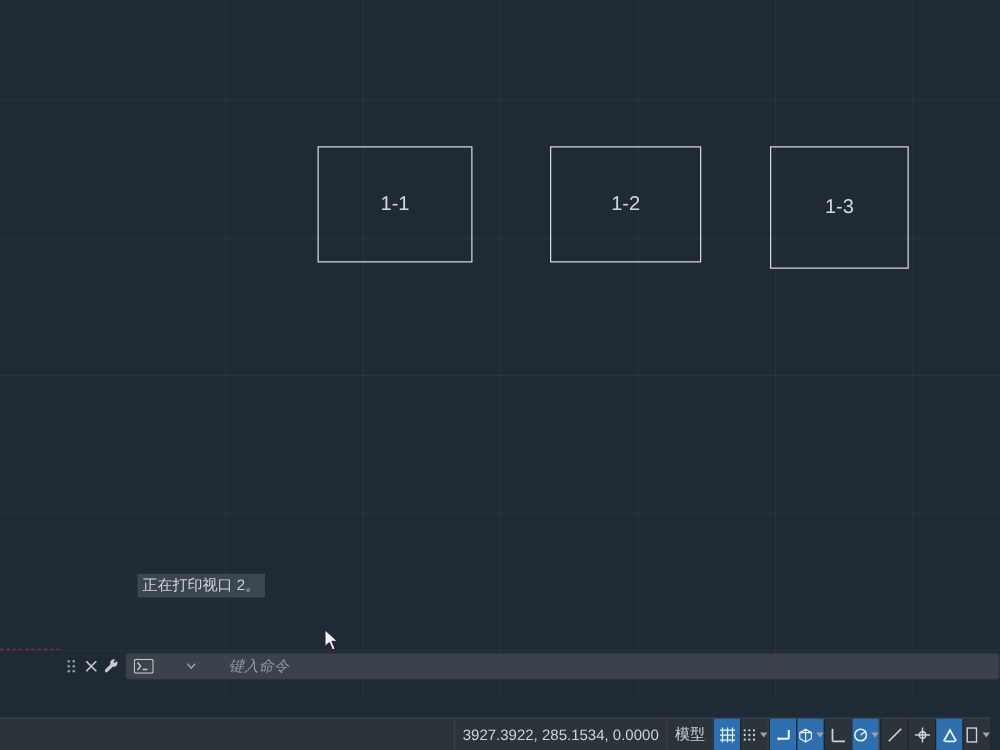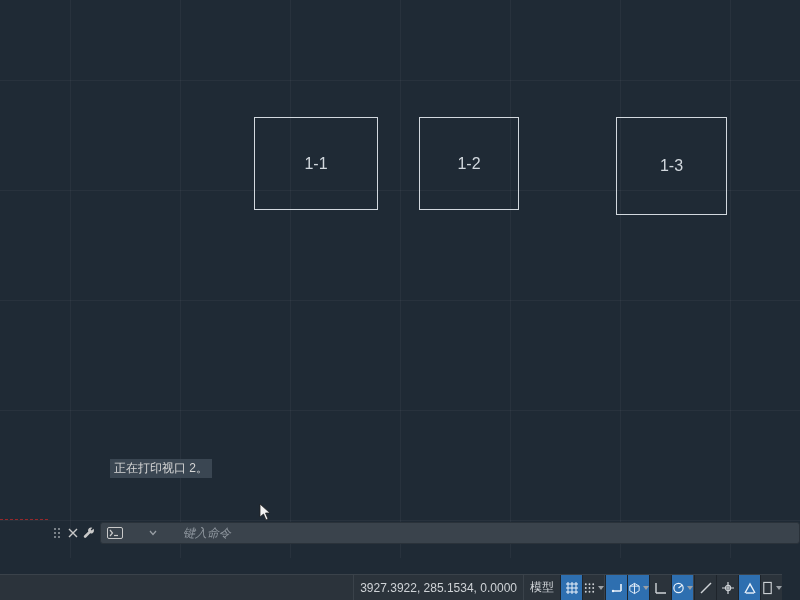--- a/index.html
+++ b/index.html
@@ -111,21 +111,21 @@
     outline: none;
     color: #cfd3d7;
     font-size: 12px;
     font-style: italic;
   }
   .cmd-input::placeholder { color: #8e969e; font-style: italic; }
 
   
   .statusbar {
     position: absolute;
-    left: 0; right: 18px; bottom: 0; height: 26px;
+    left: 0; right: 8px; bottom: 0; height: 26px;
     background: #2b333b;
     border-top: 1px solid #3a424a;
     display: flex;
     align-items: stretch;
     justify-content: flex-end;
     font-size: 12px;
     color: #cfd3d7;
   }
   .status-cell {
     display: flex;
@@ -154,21 +154,21 @@
 </style>
 </head>
 <body>
 
 <div class="canvas">
   <div class="marker-line"></div>
 
   <div class="vp" style="left:254px;top:117px;width:124px;height:93px">
     <span>1-1</span>
   </div>
-  <div class="vp" style="left:419px;top:117px;width:100px;height:93px">
+  <div class="vp" style="left:440px;top:117px;width:121px;height:93px">
     <span>1-2</span>
   </div>
   <div class="vp" style="left:616px;top:117px;width:111px;height:98px">
     <span>1-3</span>
   </div>
 
   <div class="cmd-history">
     <span>正在打印视口  2。</span>
   </div>
 

